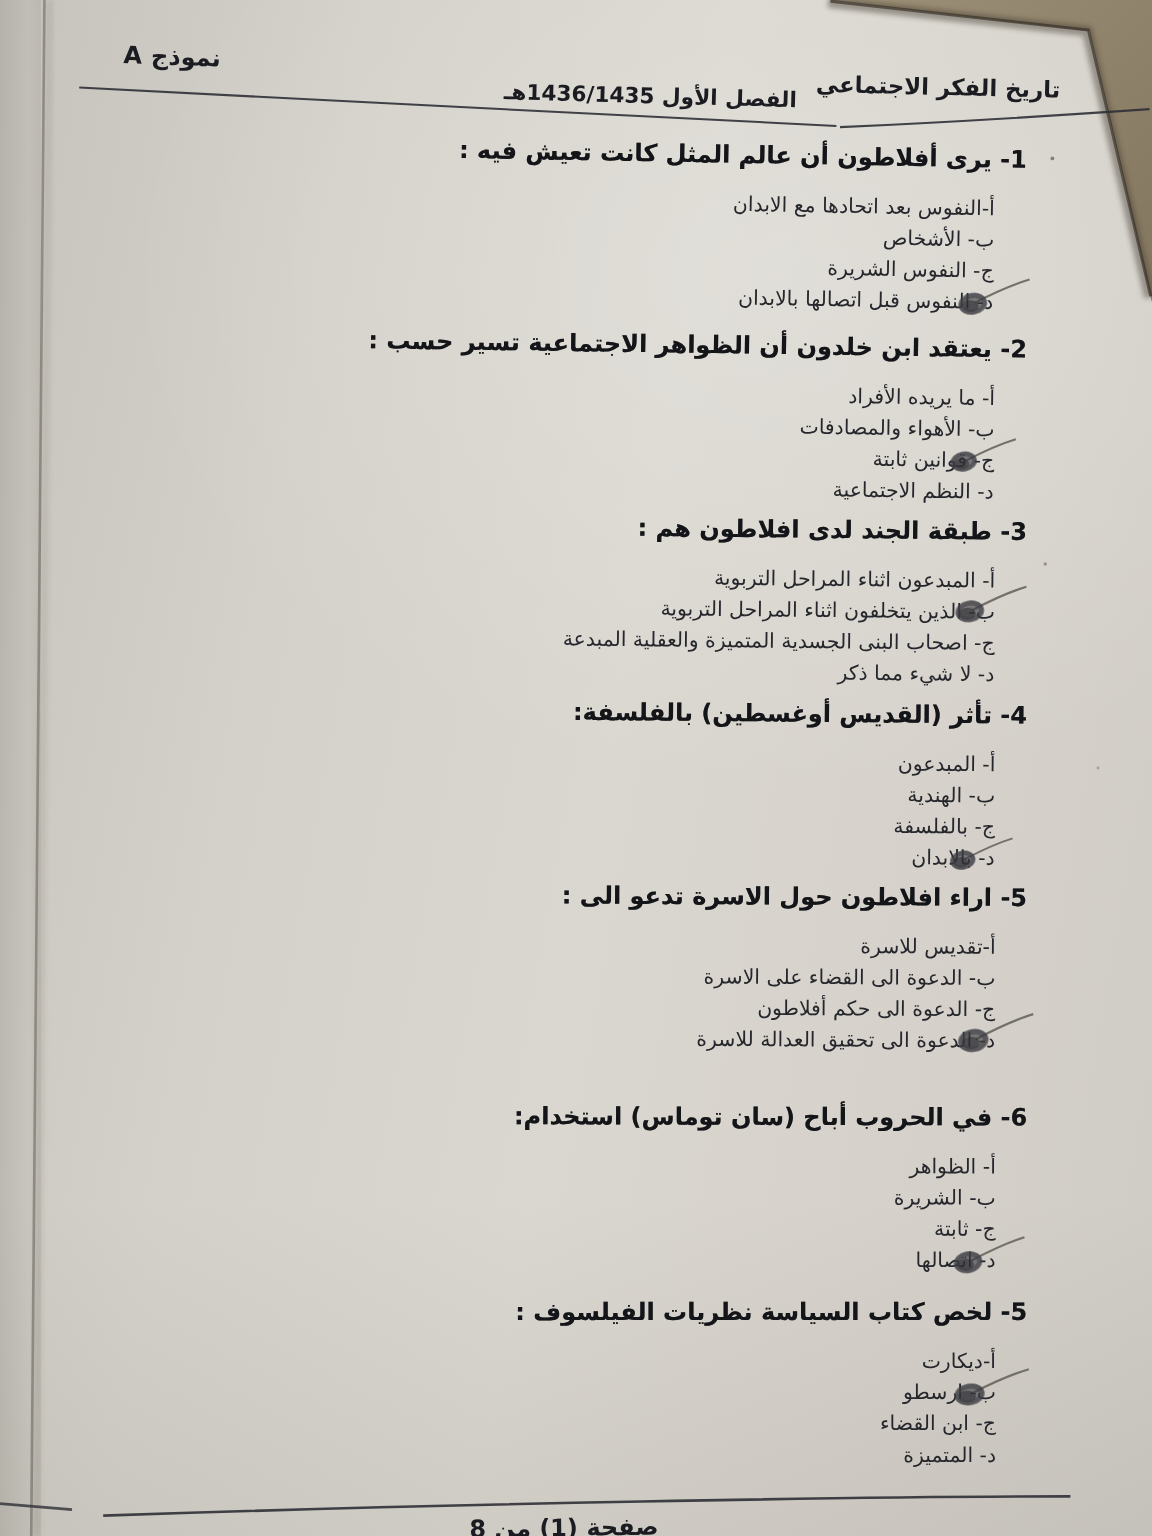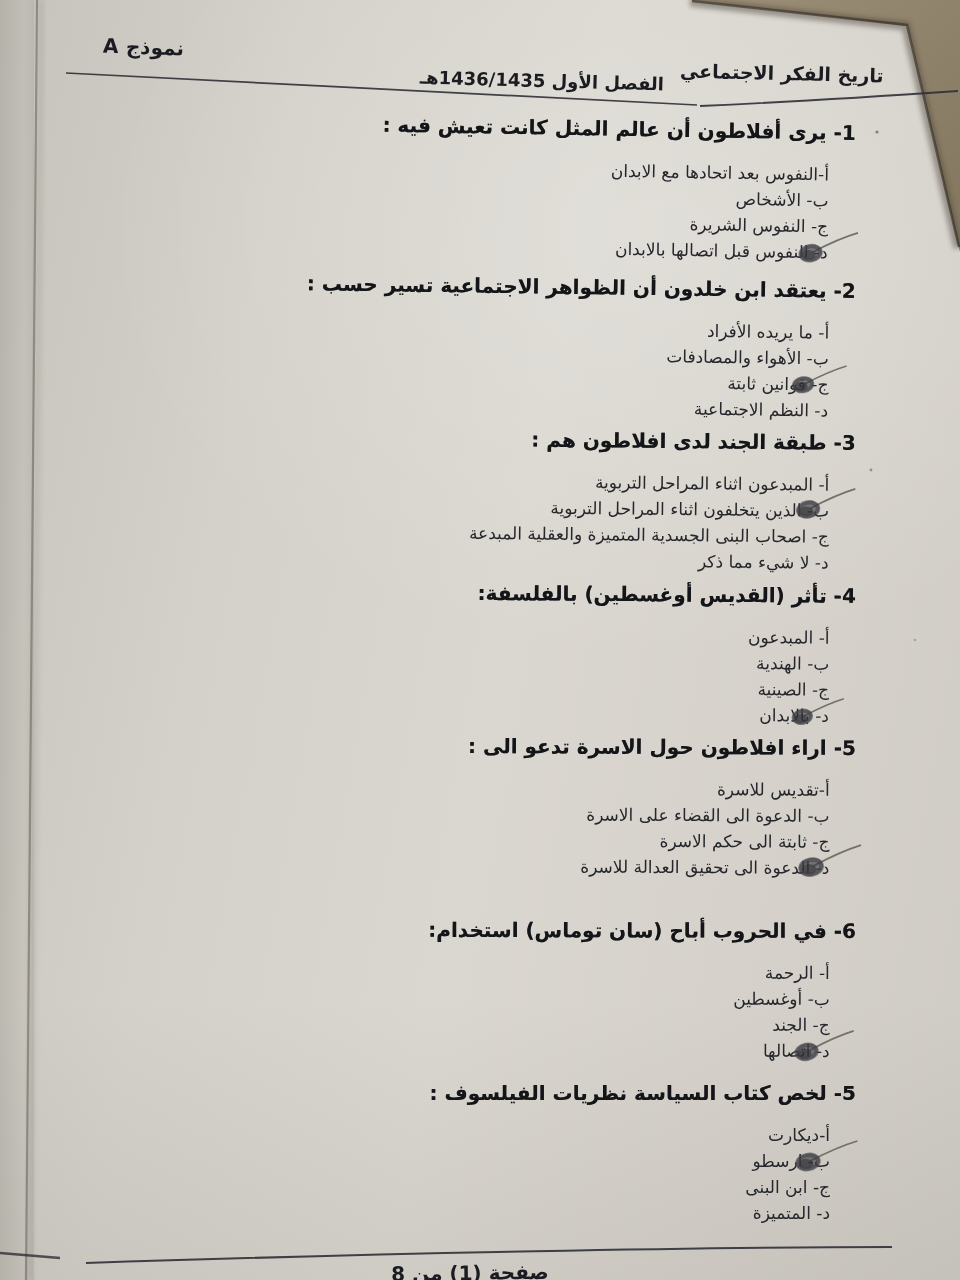--- a/index.html
+++ b/index.html
@@ -105,55 +105,55 @@
       <div class="opt"><span>ج- اصحاب البنى الجسدية المتميزة والعقلية المبدعة</span></div>
       <div class="opt"><span>د- لا شيء مما ذكر</span></div>
     </div>
   </section>
 
   <section class="question q4">
     <h2 class="q-title">4- تأثر (القديس أوغسطين) بالفلسفة:</h2>
     <div class="q-options">
       <div class="opt"><span>أ- المبدعون</span></div>
       <div class="opt"><span>ب- الهندية</span></div>
-      <div class="opt"><span>ج- الصينية</span></div>
+      <div class="opt"><span>ج- بالفلسفة</span></div>
       <div class="opt"><span>د- بالابدان</span>
         <svg class="pen-mark" viewBox="0 0 66 34">
             <path class="tail" d="M15,22 C28,15 44,7 60,2"></path>
             <ellipse class="blob" cx="13" cy="23" rx="11.5" ry="8.5" transform="rotate(-14 13 23)"></ellipse>
             <ellipse class="blob2" cx="11" cy="25" rx="7" ry="5"></ellipse>
             <ellipse class="ring" cx="13" cy="23" rx="10" ry="7" transform="rotate(-10 13 23)"></ellipse>
           </svg>
       </div>
     </div>
   </section>
 
   <section class="question q5">
     <h2 class="q-title">5- اراء افلاطون حول الاسرة تدعو الى :</h2>
     <div class="q-options">
       <div class="opt"><span>أ-تقديس للاسرة</span></div>
       <div class="opt"><span>ب- الدعوة الى القضاء على الاسرة</span></div>
-      <div class="opt"><span>ج- ثابتة الى حكم الاسرة</span></div>
+      <div class="opt"><span>ج- الدعوة الى حكم أفلاطون</span></div>
       <div class="opt"><span>د- الدعوة الى تحقيق العدالة للاسرة</span>
         <svg class="pen-mark" viewBox="0 0 66 34">
             <path class="tail" d="M15,22 C28,15 44,7 60,2"></path>
             <ellipse class="blob" cx="13" cy="23" rx="11.5" ry="8.5" transform="rotate(-14 13 23)"></ellipse>
             <ellipse class="blob2" cx="11" cy="25" rx="7" ry="5"></ellipse>
             <ellipse class="ring" cx="13" cy="23" rx="10" ry="7" transform="rotate(-10 13 23)"></ellipse>
           </svg>
       </div>
     </div>
   </section>
 
   <section class="question q6">
     <h2 class="q-title">6- في الحروب أباح (سان توماس) استخدام:</h2>
     <div class="q-options">
-      <div class="opt"><span>أ- الرحمة</span></div>
-      <div class="opt"><span>ب- أوغسطين</span></div>
-      <div class="opt"><span>ج- الجند</span></div>
+      <div class="opt"><span>أ- الظواهر</span></div>
+      <div class="opt"><span>ب- الشريرة</span></div>
+      <div class="opt"><span>ج- ثابتة</span></div>
       <div class="opt"><span>د- اتصالها</span>
         <svg class="pen-mark" viewBox="0 0 66 34">
             <path class="tail" d="M15,22 C28,15 44,7 60,2"></path>
             <ellipse class="blob" cx="13" cy="23" rx="11.5" ry="8.5" transform="rotate(-14 13 23)"></ellipse>
             <ellipse class="blob2" cx="11" cy="25" rx="7" ry="5"></ellipse>
             <ellipse class="ring" cx="13" cy="23" rx="10" ry="7" transform="rotate(-10 13 23)"></ellipse>
           </svg>
       </div>
     </div>
   </section>
@@ -163,21 +163,21 @@
     <div class="q-options">
       <div class="opt"><span>أ-ديكارت</span></div>
       <div class="opt"><span>ب- ارسطو</span>
         <svg class="pen-mark" viewBox="0 0 66 34">
             <path class="tail" d="M15,22 C28,15 44,7 60,2"></path>
             <ellipse class="blob" cx="13" cy="23" rx="11.5" ry="8.5" transform="rotate(-14 13 23)"></ellipse>
             <ellipse class="blob2" cx="11" cy="25" rx="7" ry="5"></ellipse>
             <ellipse class="ring" cx="13" cy="23" rx="10" ry="7" transform="rotate(-10 13 23)"></ellipse>
           </svg>
       </div>
-      <div class="opt"><span>ج- ابن البنى</span></div>
+      <div class="opt"><span>ج- ابن القضاء</span></div>
       <div class="opt"><span>د- المتميزة</span></div>
     </div>
   </section>
 
   <div class="txt footer-label">صفحة (1) من 8</div>
 
   <svg class="overlay" width="960" height="1280" viewBox="0 0 960 1280">
     <defs>
       <linearGradient id="tanGrad" x1="0" y1="0" x2="1" y2="1">
         <stop offset="0" stop-color="#9d9078"></stop>

